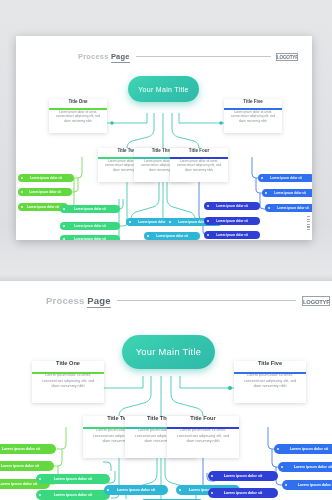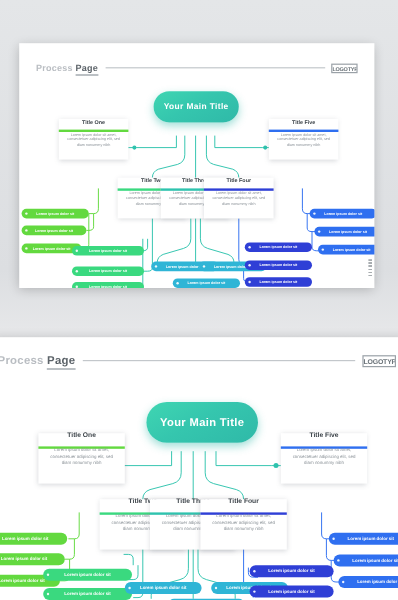--- a/index.html
+++ b/index.html
@@ -10,29 +10,29 @@
   }
   .stage{position:relative;width:332px;height:500px;background:linear-gradient(180deg,#e4e6e8 0%,#dcdee1 45%,#e6e7e9 55%,#ededee 100%);}
 
   
   .slide{position:absolute;background:#ffffff;overflow:hidden;}
   .slide.top{left:16px;top:36px;width:296px;height:204px;box-shadow:0 2px 9px rgba(0,0,0,.22);}
   .slide.bottom{left:-6px;top:281px;width:344px;height:219px;box-shadow:0 -1px 7px rgba(0,0,0,.13);}
 
   
   .hdr{position:absolute;display:flex;align-items:center;}
-  .hdr .pw{font-weight:bold;letter-spacing:.2px;white-space:nowrap;}
+  .hdr .pw{font-weight:bold;letter-spacing:.2px;white-space:nowrap;margin-left:48px;}
   .hdr .pw .p1{color:#b9bdc2;}
   .hdr .pw .p2{color:#5c6369;border-bottom:1.4px solid #8f979e;padding-bottom:.5px;}
   .hdr .rule{flex:1;height:1px;background:#c3c7cb;margin-left:6px;}
   .logo{border:1.3px solid #9aa1a7;color:#6d757b;font-weight:bold;text-align:center;letter-spacing:-.2px;overflow:hidden;white-space:nowrap;}
 
   
   .mainTitle{position:absolute;display:flex;align-items:center;justify-content:center;
-    color:#fff;font-weight:bold;letter-spacing:.3px;
+    color:#fff;font-weight:normal;letter-spacing:.3px;
     background:linear-gradient(150deg,#3fd6b2 0%,#35c6ae 45%,#2fb9a8 100%);
     box-shadow:0 3px 7px rgba(47,185,168,.45);text-align:center;}
 
   
   .card{position:absolute;background:#fff;box-shadow:0 1px 4px rgba(100,110,120,.26);}
   .card .bar{width:100%;}
   .card .ttl{font-weight:bold;color:#3c4349;text-align:center;white-space:nowrap;}
   .card .body{color:#8b9298;text-align:center;line-height:1.45;}
 
   

